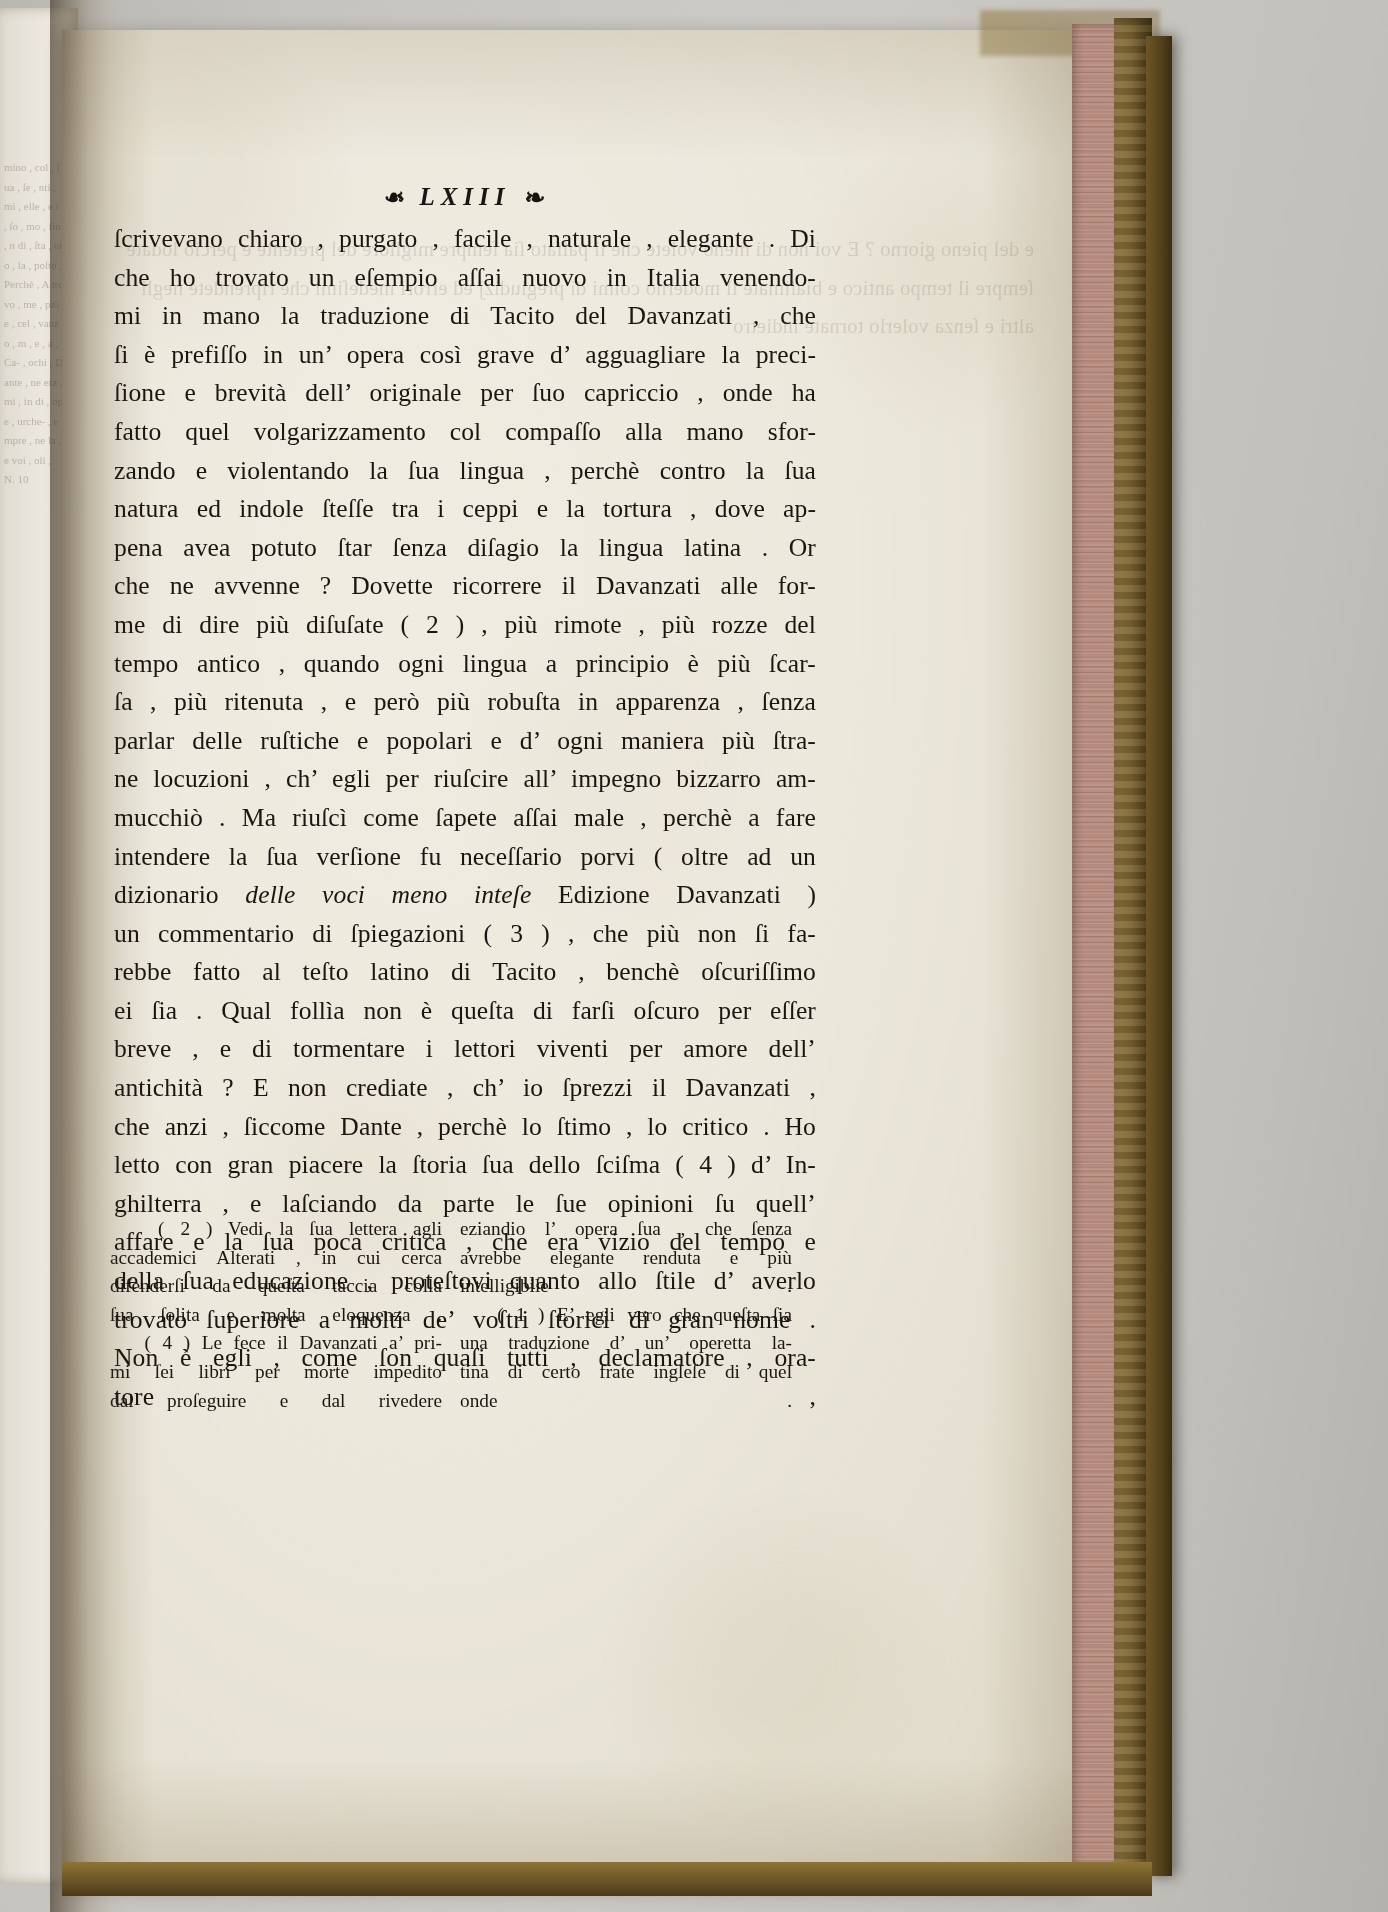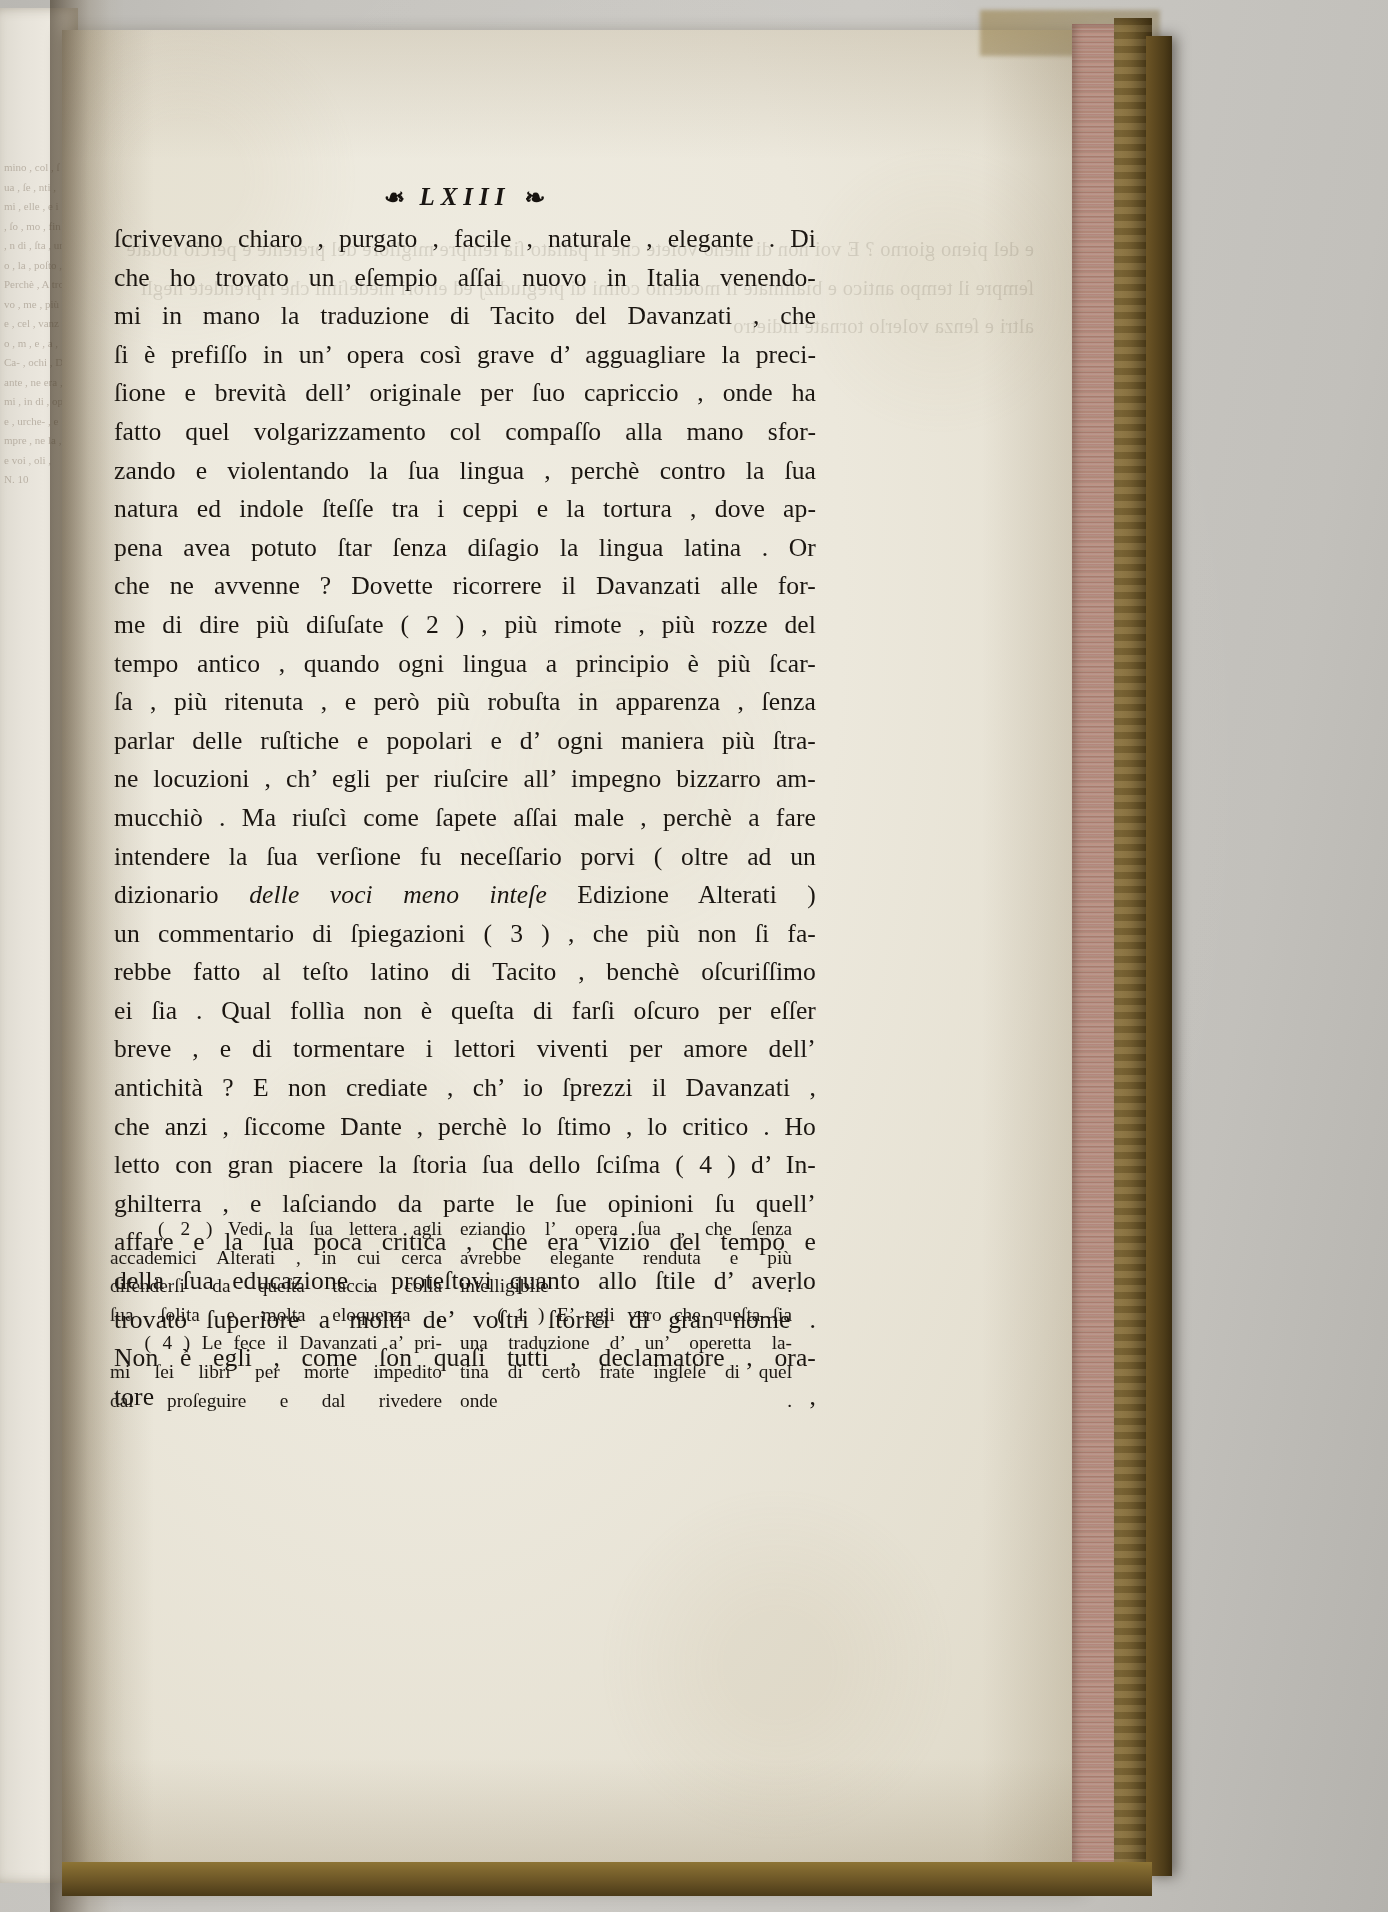--- a/index.html
+++ b/index.html
@@ -142,21 +142,21 @@
         <span class="ln">natura ed indole ſteſſe tra i ceppi e la tortura , dove ap-</span>
         <span class="ln">pena avea potuto ſtar ſenza diſagio la lingua latina . Or</span>
         <span class="ln">che ne avvenne ? Dovette ricorrere il Davanzati alle for-</span>
         <span class="ln">me di dire più diſuſate ( 2 ) , più rimote , più rozze del</span>
         <span class="ln">tempo antico , quando ogni lingua a principio è più ſcar-</span>
         <span class="ln">ſa , più ritenuta , e però più robuſta in apparenza , ſenza</span>
         <span class="ln">parlar delle ruſtiche e popolari e d’ ogni maniera più ſtra-</span>
         <span class="ln">ne locuzioni , ch’ egli per riuſcire all’ impegno bizzarro am-</span>
         <span class="ln">mucchiò . Ma riuſcì come ſapete aſſai male , perchè a fare</span>
         <span class="ln">intendere la ſua verſione fu neceſſario porvi ( oltre ad un</span>
-        <span class="ln"><span>dizionario </span><span class="it">delle voci meno inteſe</span><span> Edizione Alterati )</span></span>
+        <span class="ln"><span>dizionario </span><span class="it">delle voci meno inteſe</span><span> Edizione Davanzati )</span></span>
         <span class="ln">un commentario di ſpiegazioni ( 3 ) , che più non ſi fa-</span>
         <span class="ln">rebbe fatto al teſto latino di Tacito , benchè oſcuriſſimo</span>
         <span class="ln">ei ſia . Qual follìa non è queſta di farſi oſcuro per eſſer</span>
         <span class="ln">breve , e di tormentare i lettori viventi per amore dell’</span>
         <span class="ln">antichità ? E non crediate , ch’ io ſprezzi il Davanzati ,</span>
         <span class="ln">che anzi , ſiccome Dante , perchè lo ſtimo , lo critico . Ho</span>
         <span class="ln">letto con gran piacere la ſtoria ſua dello ſciſma ( 4 ) d’ In-</span>
         <span class="ln">ghilterra , e laſciando da parte le ſue opinioni ſu quell’</span>
         <span class="ln">affare e la ſua poca critica , che era vizio del tempo e</span>
         <span class="ln">della ſua educazione , proteſtovi quanto allo ſtile d’ averlo</span>

